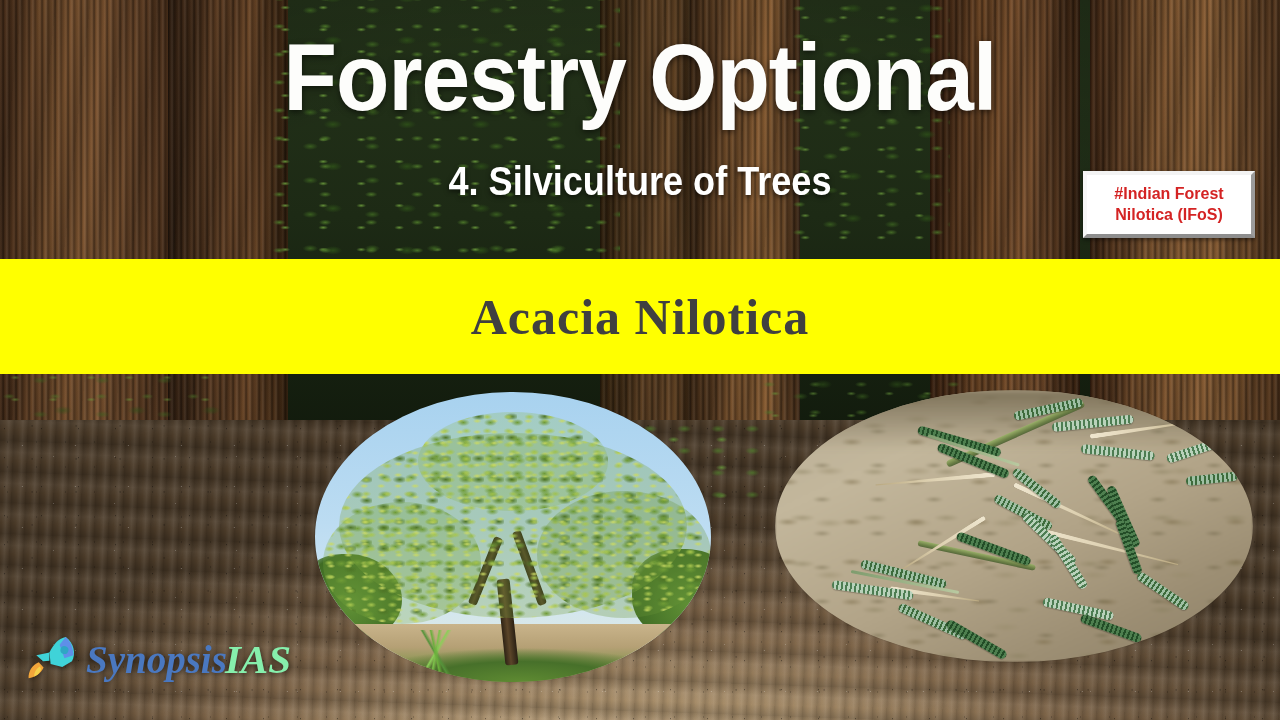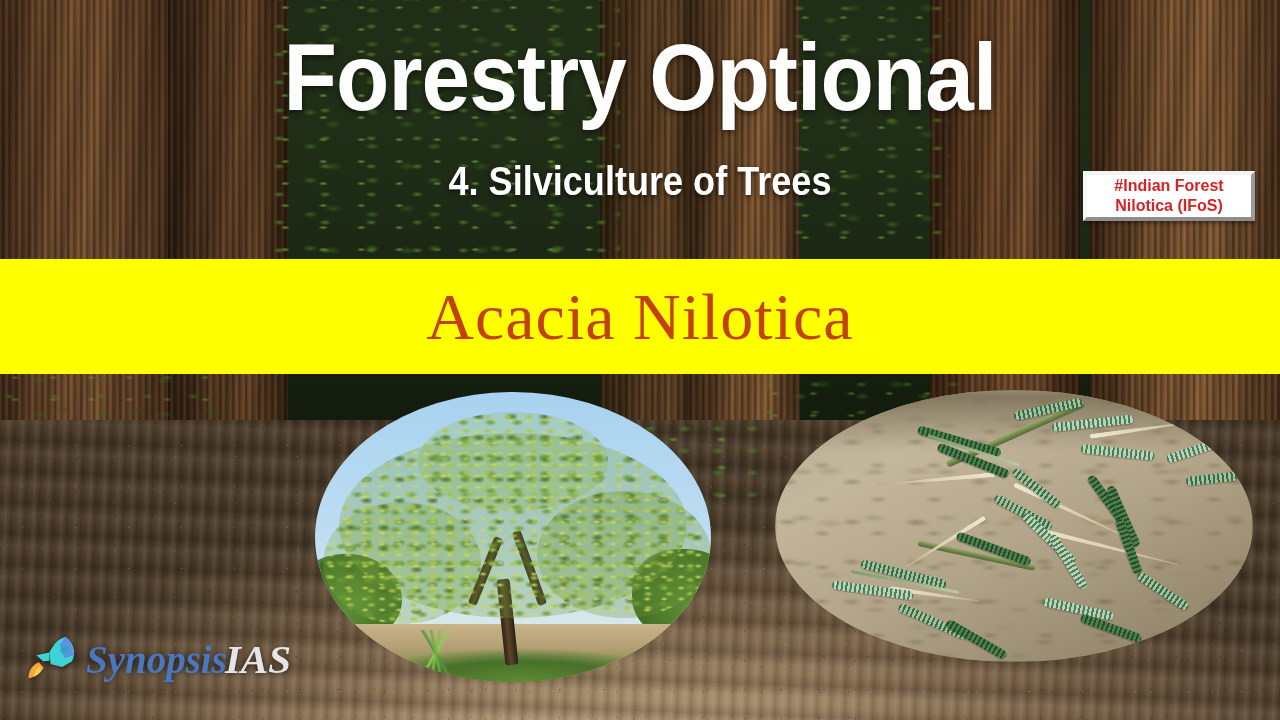--- a/index.html
+++ b/index.html
@@ -118,21 +118,21 @@
     color:#ffffff;
     letter-spacing:0px;
     transform:scaleX(0.88);
     text-shadow:0 2px 6px rgba(0,0,0,0.6);
     white-space:nowrap;
   }
 
   
   .badge {
     position:absolute; left:1083px; top:171px;
-    width:172px; height:50px;
+    width:172px; height:67px;
     background:#ffffff;
     border-top:4px solid #f3f3f3;
     border-left:4px solid #f7f7f7;
     border-right:4px solid #9b9b9b;
     border-bottom:4px solid #8e8e8e;
     box-shadow:0 2px 4px rgba(0,0,0,.45);
     display:flex; flex-direction:column;
     align-items:center; justify-content:center;
     padding:0 2px;
   }
@@ -147,23 +147,23 @@
 
   
   .band {
     position:absolute; left:0; top:259px;
     width:1280px; height:115px;
     background:#ffff00;
     display:flex; align-items:center; justify-content:center;
   }
   .band-title {
     font-family:"Liberation Serif", serif;
-    font-weight:normal;
-    font-size:66px;
-    color:#c2410c;
+    font-weight:bold;
+    font-size:50px;
+    color:#404040;
     letter-spacing:1px;
     white-space:nowrap;
   }
 
   
   .oval {
     position:absolute;
     border-radius:50%;
     overflow:hidden;
     box-shadow:0 0 1px rgba(0,0,0,.4);
@@ -300,21 +300,21 @@
     display:flex; align-items:center; gap:2px;
     filter:drop-shadow(0 1px 3px rgba(0,0,0,.55));
   }
   .logo-rocket { width:54px; height:58px; margin-right:2px; }
   .logo-word {
     font-family:"Liberation Serif", serif;
     font-weight:bold; font-style:italic;
     font-size:39px; line-height:1;
   }
   .logo-syn { color:#4a78c0; }
-  .logo-ias { color:#e5e5e5; font-size:41px; margin-left:-4px; }
+  .logo-ias { color:#86efac; font-size:41px; margin-left:-4px; }
 </style>
 </head>
 <body>
 
 <div class="slide">
 
   <div class="bg"></div>
 
   <div class="trunks">
     <div class="trunk" style="left:-10px;  width:185px; background-image:linear-gradient(90deg,#3a2415,#6e4a2b 30%,#7d5533 55%,#4a2f1b 100%);"></div>

